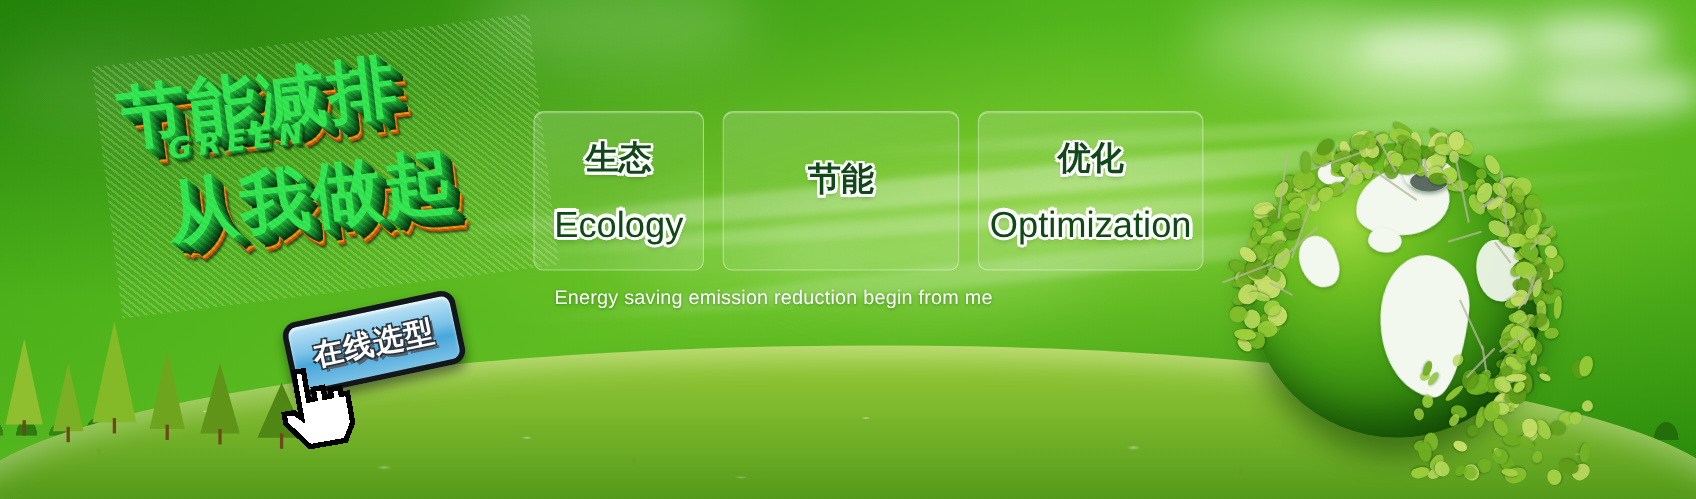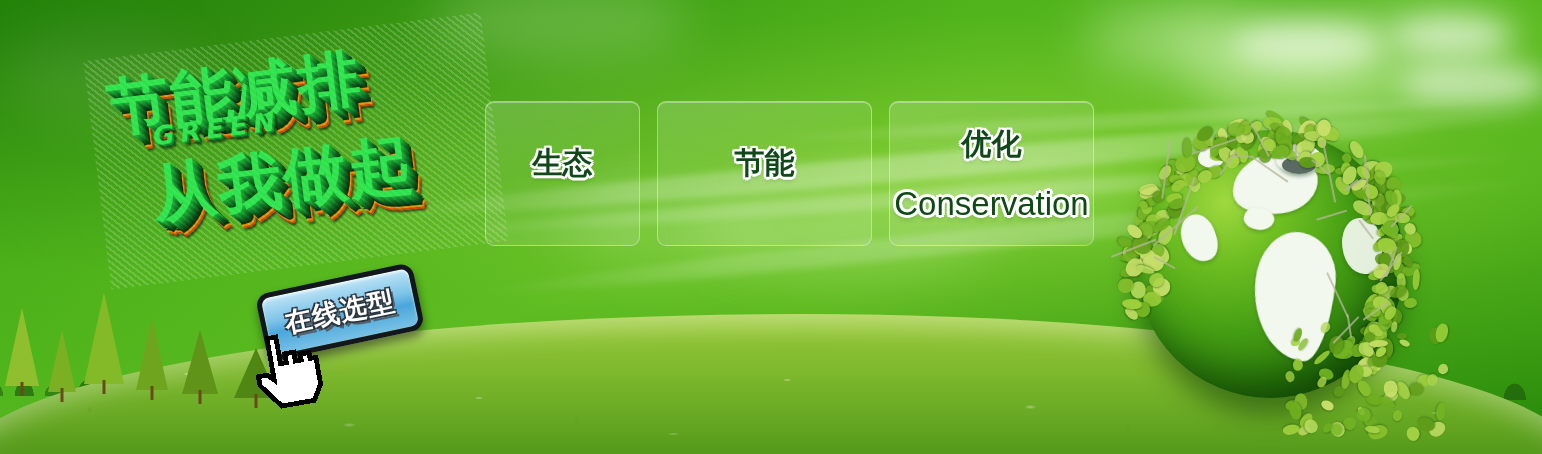--- a/index.html
+++ b/index.html
@@ -245,30 +245,32 @@
     <span id="cta-label">在线选型</span>
   </div>
 
   <svg id="cursor" viewBox="0 0 26 28">
     <path fill="#ffffff" stroke="#000000" stroke-width="1.6" stroke-linejoin="miter" shape-rendering="crispEdges" d="M9 2 h3 v9 h2 v-3 h3 v3 h2 v-2 h3 v2 h2 v9 l-3 5 h-11 l-6 -8 v-3 h3 l2 2 v-14 z"></path>
   </svg>
 
   <div id="cards">
     <div class="card">
       <div class="card-cn">生态</div>
+      <div class="card-en">Ecology</div>
     </div>
     <div class="card wide">
       <div class="card-cn">节能</div>
     </div>
     <div class="card wide2">
       <div class="card-cn">优化</div>
-      <div class="card-en">Conservation</div>
+      <div class="card-en">Optimization</div>
     </div>
   </div>
 
+  <div id="subtitle">Energy saving emission reduction begin from me</div>
 
   <div id="globe-wrap">
     <div id="globe">
       <div class="continent" id="c-gl2"></div>
       <div class="continent" id="c-na"></div>
       <div class="continent" id="c-na2"></div>
       <div class="continent" id="c-grey"></div>
       <div class="continent" id="c-ca"></div>
       <div class="continent" id="c-sa"></div>
       <div class="continent" id="c-gl"></div>

